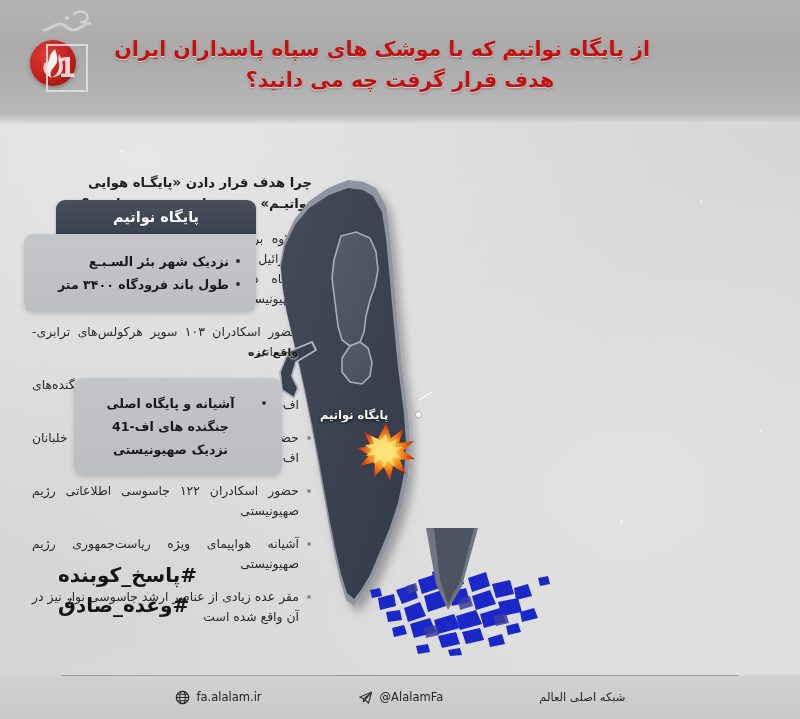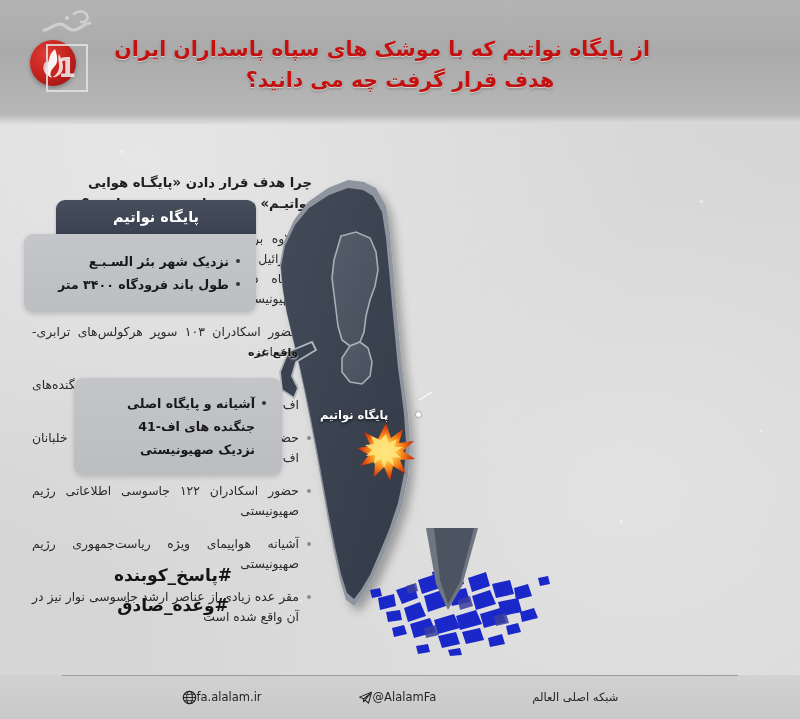--- a/index.html
+++ b/index.html
@@ -124,57 +124,56 @@
     box-shadow:0 2px 5px rgba(0,0,0,.16);
   }
   .card-line{
     position:relative;padding-right:13px;text-align:right;
     color:#17181a;font-size:12.6px;line-height:23px;font-weight:600;
   }
   .card-line:before{
     content:"";position:absolute;right:2px;top:9px;
     width:4px;height:4px;border-radius:50%;background:#30343c;
   }
-  .card-block{position:relative;padding-right:13px;text-align:right;}
+  .card-block{position:relative;padding-right:13px;text-align:center;}
   .card-block:before{
     content:"";position:absolute;right:2px;top:9px;
     width:4px;height:4px;border-radius:50%;background:#30343c;
   }
   .card-block div{
     color:#17181a;font-size:12.6px;line-height:23px;font-weight:600;
   }
 
   
   #hashtags{
     position:absolute;left:58px;top:560px;width:230px;text-align:left;
     direction:rtl;
   }
   #hashtags div{
-    color:#141414;font-size:17px;font-weight:bold;line-height:30px;
+    color:#141414;font-size:20px;font-weight:bold;line-height:30px;
     letter-spacing:-.3px;
-    text-align:center;
   }
 
   
   #shatter{position:absolute;left:348px;top:528px;width:210px;height:130px;}
 
   
   #footer{
     position:absolute;left:0;bottom:0;width:800px;height:44px;
     background:linear-gradient(180deg,#d1d1d2 0%,#c9c9ca 100%);
   }
   #footer-rule{
     position:absolute;left:62px;right:62px;top:0;height:1px;background:#9b9b9c;
   }
   #footer-items{
     position:absolute;left:0;top:9px;width:800px;height:26px;
     display:flex;align-items:center;justify-content:center;gap:96px;
     direction:ltr;
   }
-  .footer-item{display:flex;align-items:center;}
+  .footer-item{display:flex;align-items:center;gap:7px;}
   .footer-item .ftxt{color:#242424;font-size:11.5px;}
   .fa-txt{color:#242424;font-size:11.5px;direction:rtl;}
   .ficon{width:15px;height:15px;display:block;}
 </style>
 </head>
 <body>
 
 <div id="page">
 
   <div id="header">

